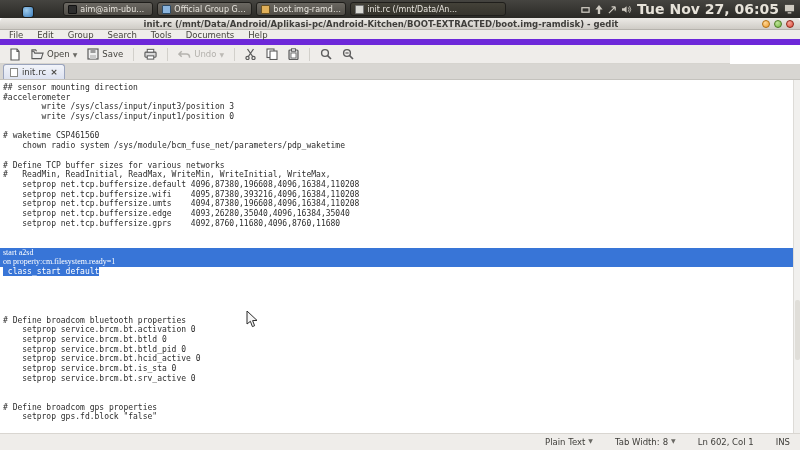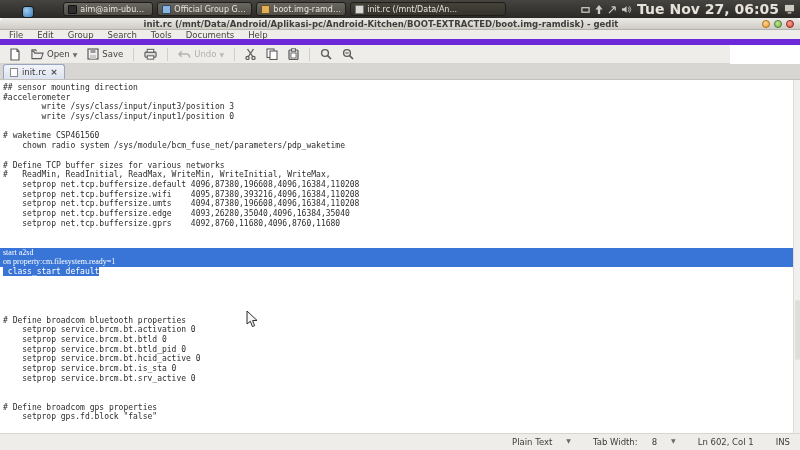--- a/index.html
+++ b/index.html
@@ -75,21 +75,21 @@
   .line.full { background:var(--sel); color:#fff; margin-left:-3px; padding-left:3px;font-family:Liberation Serif, serif; }
   .seltext { background:var(--sel); color:#fff;text-align:right; }
   .vscroll { position:absolute; top:80px; right:0; width:7px; height:353px;
     background:#f1f0ee; border-left:1px solid #dddbd7; }
   .vthumb { position:absolute; left:1px; width:5px; top:220px; height:60px; background:#e0ded9; border-radius:2px; }
 
   
   .statusbar { position:absolute; top:433px; left:0; width:800px; height:17px;
     background:#efedea; border-top:1px solid #d9d6d1; display:flex; align-items:center;
     justify-content:flex-end; gap:22px; padding-right:10px; font-size:8.5px; color:#3d3c38; }
-  .sb-item { display:flex; align-items:flex-start; gap:14px; white-space:nowrap; }
+  .sb-item { display:flex; align-items:flex-start; gap:3px; white-space:nowrap; }
 
   
   .cursor { position:absolute; left:246px; top:311px; }
 </style>
 </head>
 <body>
 
 <div class="screen">
 
   <div class="panel">

